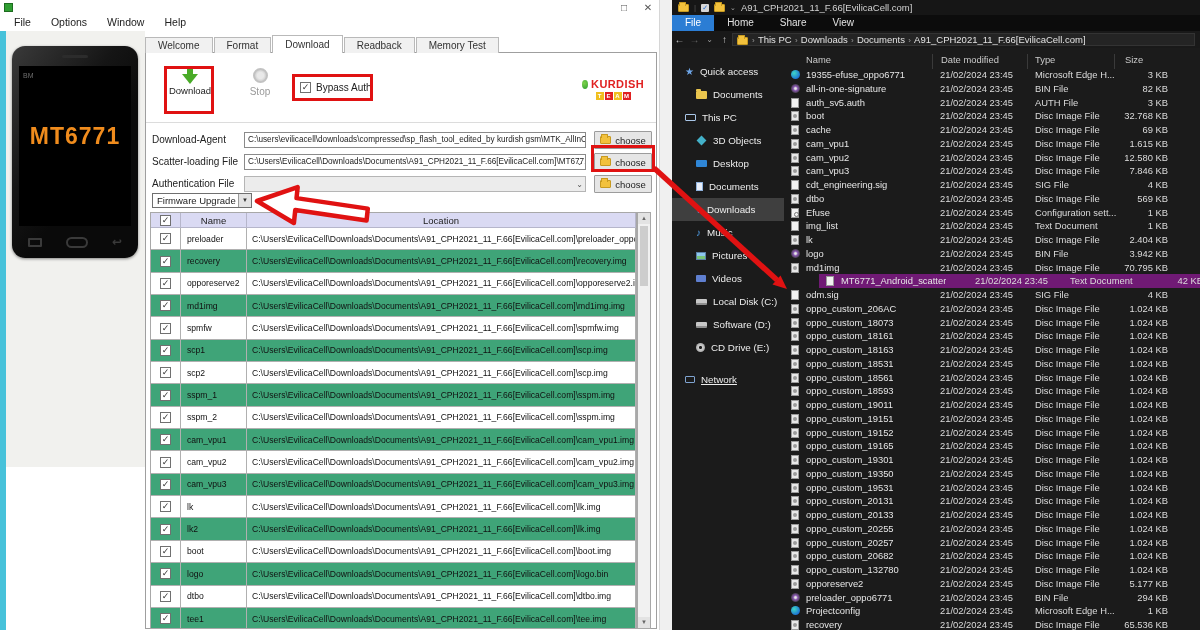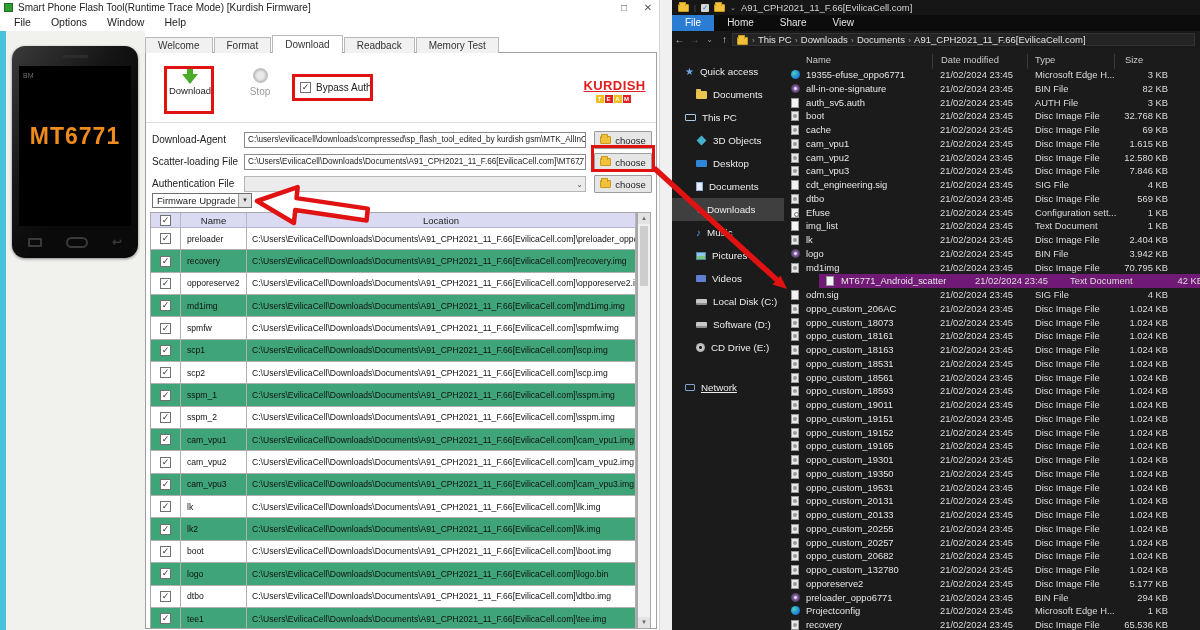--- a/index.html
+++ b/index.html
@@ -8,21 +8,21 @@
 
   
   .ft { position:absolute; left:0; top:0; width:660px; height:630px; background:#ffffff; border-right:1px solid #d6d6d6; }
   .ft-titlebar { height:15px; display:flex; align-items:center; padding-left:4px; font-size:10px; color:#222; }
   .ft-appicon { width:9px; height:9px; background:#2f9e32; margin-right:5px; border:1px solid #1d6b1f; }
   .ft-ctrl { position:absolute; top:2px; font-size:10px; color:#555; width:14px; text-align:center; cursor:default; }
   .ft-max { right:28px; } .ft-close { right:4px; }
   .ft-menubar { height:16px; display:flex; font-size:10.5px; color:#222; padding-left:4px; }
   .ft-menuitem { padding:1px 10px; }
   .cyan-strip { position:absolute; left:0; top:31px; width:6px; height:599px; background:#47c2da; }
-  .ft-left { position:absolute; left:6px; top:31px; width:139px; height:599px; background:#f1f1ee; }
+  .ft-left { position:absolute; left:6px; top:31px; width:139px; height:436px; background:#f1f1ee; }
   .phone { position:absolute; left:6px; top:15px; width:126px; height:212px; background:linear-gradient(125deg,#3a3a3a 0%,#151515 38%,#0a0a0a 60%); border-radius:13px; box-shadow:0 1px 3px rgba(0,0,0,.45); }
   .phone-speaker { position:absolute; left:50%; top:9px; transform:translateX(-50%); width:26px; height:3px; background:#2c2c2c; border-radius:2px; }
   .phone-screen { position:absolute; left:7px; top:20px; right:7px; bottom:32px; background:#000; }
   .phone-bm { position:absolute; left:4px; top:6px; font-size:7px; color:#6d6d6d; }
   .phone-label { position:absolute; left:0; right:0; top:44%; transform:translateY(-50%); text-align:center; color:#f08c1d; font-size:23px; font-weight:bold; letter-spacing:1px; }
   .phone-nav { position:absolute; left:0; right:0; bottom:7px; height:18px; display:flex; justify-content:space-between; align-items:center; padding:0 16px; }
   .pn-menu { width:14px; height:9px; border:2px solid #3a3a3a; border-radius:1px; }
   .pn-home { width:22px; height:11px; border:2px solid #3a3a3a; border-radius:6px; }
   .pn-back { color:#3a3a3a; font-size:12px; font-weight:bold; line-height:10px; }
 
@@ -40,21 +40,21 @@
   .dl-label { font-size:9.5px; color:#222; }
   .stop-btn { position:absolute; left:96px; top:13px; width:36px; height:42px; text-align:center; }
   .stop-ico { width:15px; height:15px; margin:2px auto 3px; border:2px solid #c2c2c2; border-radius:50%; background:radial-gradient(circle,#e9e9e9 40%,#d2d2d2 70%); }
   .stop-label { font-size:10px; color:#9a9a9a; }
   .bypass { position:absolute; left:154px; top:29px; display:flex; align-items:center; gap:5px; }
   .cbx { width:11px; height:11px; background:#fff; border:1px solid #707070; font-size:9px; line-height:9px; text-align:center; color:#333; }
   .bypass-label { font-size:10px; color:#222; }
   .kurd { position:absolute; right:12px; top:25px; width:62px; text-align:center; }
   .kurd-row { display:flex; align-items:center; justify-content:center; gap:3px; }
   .kurd-ball { width:9px; height:9px; border-radius:50%; background:radial-gradient(circle at 35% 35%,#7cd24a,#2f9e32); }
-  .kurd-name { color:#e02020; font-weight:bold; font-size:13px; letter-spacing:.4px;text-decoration:underline; }
+  .kurd-name { color:#e02020; font-weight:bold; font-size:11px; letter-spacing:.4px; }
   .kurd-team { display:flex; justify-content:center; gap:1px; margin-top:2px; }
   .kurd-chip { width:8px; height:8px; font-size:6px; line-height:8px; color:#fff; font-weight:bold; }
 
   .ft-field { position:absolute; left:0; width:100%; height:18px; }
   .ft-field-label { position:absolute; left:6px; top:3px; font-size:10px; color:#222; white-space:nowrap; }
   .ft-input { position:absolute; left:98px; top:1px; width:342px; height:16px; border:1px solid #8a8a8a; background:#fff; font-size:8.2px; color:#222; line-height:14px; padding:0 3px; white-space:nowrap; overflow:hidden; }
   .ft-input.combo { padding-right:12px; }
   .ft-input.disabled { background:#ececec; border-color:#b5b5b5; }
   .combo-arrow { position:absolute; right:2px; top:1px; font-size:8px; color:#555; }
   .choose-btn { position:absolute; left:448px; top:0; width:58px; height:18px; background:#e6e6e6; border:1px solid #9c9c9c; border-radius:1px; display:flex; align-items:center; justify-content:center; gap:4px; font-size:9.5px; color:#222; cursor:default; }
@@ -92,21 +92,21 @@
   .nav-ico { width:15px; text-align:center; font-size:10px; }
   .addr-field { flex:1; height:13px; margin-right:5px; background:#242424; border:1px solid #333; display:flex; align-items:flex-end; gap:4px; padding-left:4px; font-size:9.5px; color:#e2e2e2; overflow:hidden; white-space:nowrap; }
   .bc-seg { padding:0 1px; }
   .bc-sep { color:#9a9a9a; font-size:8px; }
 
   .ex-side { position:absolute; left:0; top:48px; width:112px; height:582px; padding-top:12px; font-size:9.8px; }
   .side-item { height:23px; display:flex; align-items:center; gap:6px; color:#ececec; white-space:nowrap; overflow:hidden; }
   .side-item.lvl0 { padding-left:13px; }
   .side-item.lvl1 { padding-left:24px; }
   .side-item.selected { background:#3f3f3f; }
-  .side-item.gap-top { margin-top:17px;text-decoration:underline; }
+  .side-item.gap-top { margin-top:9px;text-decoration:underline; }
   .sico { display:inline-block; flex:0 0 auto; }
   .si-star { color:#6ea6e8; font-size:10px; }
   .si-folder { width:11px; height:8px; background:#eac54e; border-radius:1px; position:relative; }
   .si-folder::before { content:""; position:absolute; left:0; top:-2px; width:5px; height:2px; background:#eac54e; border-radius:1px 1px 0 0; }
   .si-computer { width:11px; height:7px; border:1.5px solid #a9c6e8; border-radius:1px; }
   .si-cube { width:7px; height:7px; background:#43b1c9; transform:rotate(45deg); margin:0 2px; }
   .si-monitor { width:11px; height:7px; background:#2f86d6; border-radius:1px; }
   .si-doc { width:7px; height:9px; background:#e8eef8; border:1px solid #8fb2dd; }
   .si-down { color:#4f9ee8; font-size:10px; font-weight:bold; }
   .si-music { color:#4f9ee8; font-size:10px; }
@@ -149,21 +149,20 @@
   .anno-svg { position:absolute; left:0; top:0; width:1200px; height:630px; z-index:50; pointer-events:none; }
 </style>
 </head>
 <body>
 
 <div class="stage">
 
   <div class="ft">
     <div class="ft-titlebar">
       <span class="ft-appicon"></span>
-      <span>Smart Phone Flash Tool(Runtime Trace Mode) [Kurdish Firmware]</span>
     </div>
     <span class="ft-ctrl ft-max">□</span>
     <span class="ft-ctrl ft-close">✕</span>
     <div class="ft-menubar" id="ft-menu">
         <span class="ft-menuitem">File</span>
         <span class="ft-menuitem">Options</span>
         <span class="ft-menuitem">Window</span>
         <span class="ft-menuitem">Help</span>
       </div>
     <div class="cyan-strip"></div>

